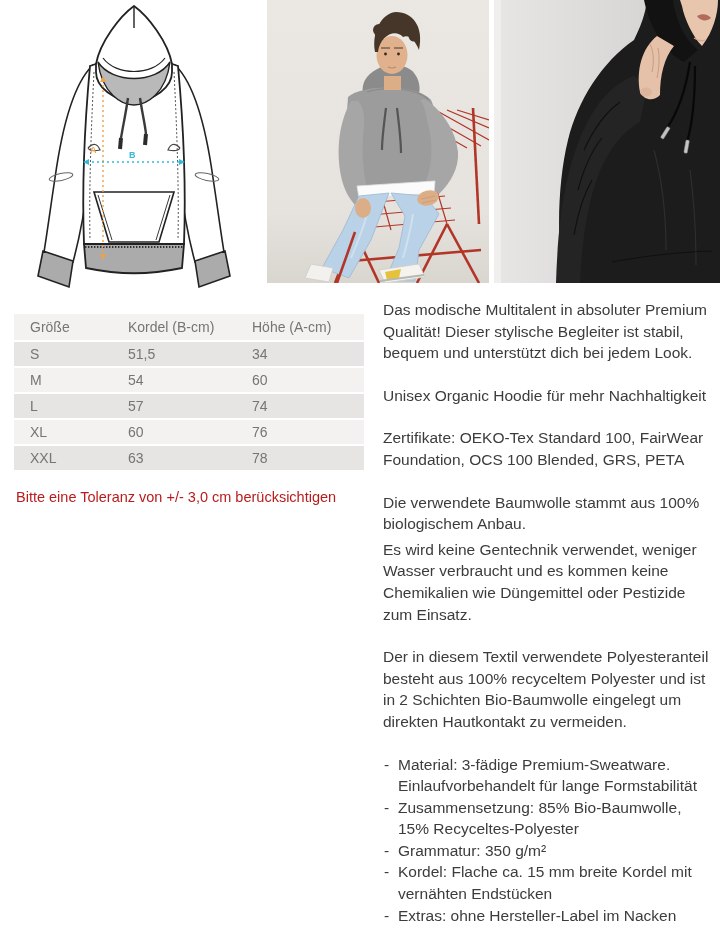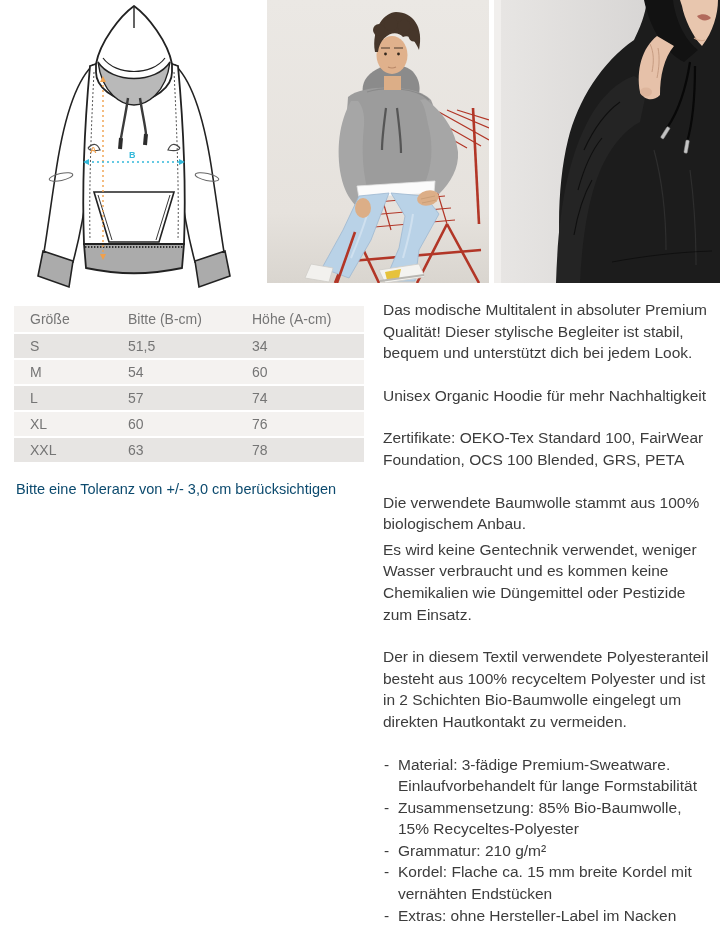--- a/index.html
+++ b/index.html
@@ -10,31 +10,31 @@
     color:#3c3c3c;
   }
   figure.panel{position:absolute;top:0;margin:0;padding:0}
   figure.panel svg{display:block}
   #diagram-panel{left:0;width:266px;height:290px;background:#fff}
   #diagram-panel svg{margin-left:28px}
   #photo-male-panel{left:267px;width:222px;height:283px}
   #photo-female-panel{left:494px;width:226px;height:283px}
 
   
-  .size-section{position:absolute;left:14px;top:304px;width:350px}
+  .size-section{position:absolute;left:14px;top:312px;width:350px}
   table.size-table{width:350px;border-collapse:separate;border-spacing:0 2px;
     font-size:14px;color:#757575}
   table.size-table th{font-weight:normal;text-align:left;background:#f4f2f0;
     padding:5px 0 5px 16px;height:16px}
   table.size-table td{padding:4px 0 4px 16px;height:16px}
   table.size-table th:nth-child(1){width:82px}
   table.size-table th:nth-child(2){width:108px}
   tbody tr:nth-child(odd) td{background:#e7e5e3}
   tbody tr:nth-child(even) td{background:#f4f2f0}
-  .tolerance{margin:17px 0 0 2px;font-size:14.5px;color:#0c4a6e}
+  .tolerance{margin:17px 0 0 2px;font-size:14.5px;color:#b91c1c}
 
   
   .desc{position:absolute;left:383px;top:299px;width:333px;
     font-size:15.5px;line-height:21.6px;color:#3c3c3c;
     hyphens:auto;-webkit-hyphens:auto;text-align:left}
   .desc p{margin:0 0 21px 0}
   .desc p.tight{margin-bottom:4px}
   .desc ul{margin:0;padding:0;list-style:none}
   .desc li{position:relative;padding-left:15px}
   .desc li::before{content:"-";position:absolute;left:1px}
@@ -194,21 +194,21 @@
     <path d="M160,150 C168,180 172,215 172,250 M196,170 C200,200 202,235 202,265" fill="none" stroke="#2e2e2e" stroke-width="1.2"></path>
     <path d="M118,262 C150,256 185,252 218,251" fill="none" stroke="#000000" stroke-width="1" opacity="0.45"></path>
   </svg>
 </figure>
 
 <section class="size-section">
   <table class="size-table">
     <thead>
       <tr>
         <th>Größe</th>
-        <th>Bitte (B-cm)</th>
+        <th>Kordel (B-cm)</th>
         <th>Höhe (A-cm)</th>
       </tr>
     </thead>
     <tbody>
       <tr>
         <td>S</td>
         <td>51,5</td>
         <td>34</td>
       </tr>
       <tr>
@@ -239,17 +239,17 @@
 <section class="desc" lang="de">
   <p>Das modische Multitalent in absoluter Premium Qualität! Dieser stylische Begleiter ist stabil, bequem und unterstützt dich bei jedem Look.</p>
   <p>Unisex Organic Hoodie für mehr Nachhaltigkeit</p>
   <p>Zertifikate: OEKO-Tex Standard 100, FairWear Foundation, OCS 100 Blended, GRS, PETA</p>
   <p class="tight">Die verwendete Baumwolle stammt aus 100% biologischem Anbau.</p>
   <p>Es wird keine Gentechnik verwendet, weniger Wasser verbraucht und es kommen keine Chemikalien wie Düngemittel oder Pestizide zum Einsatz.</p>
   <p>Der in diesem Textil verwendete Polyesteranteil besteht aus 100% recyceltem Polyester und ist in 2 Schichten Bio-Baumwolle eingelegt um direkten Hautkontakt zu vermeiden.</p>
   <ul>
     <li>Material: 3-fädige Premium-Sweatware. Einlaufvorbehandelt für lange Formstabilität</li>
     <li>Zusammensetzung: 85% Bio-Baumwolle, 15% Recyceltes-Polyester</li>
-    <li>Grammatur: 210 g/m²</li>
+    <li>Grammatur: 350 g/m²</li>
     <li>Kordel: Flache ca. 15 mm breite Kordel mit vernähten Endstücken</li>
     <li>Extras: ohne Hersteller-Label im Nacken</li>
   </ul>
 </section>
 
 </body></html>

